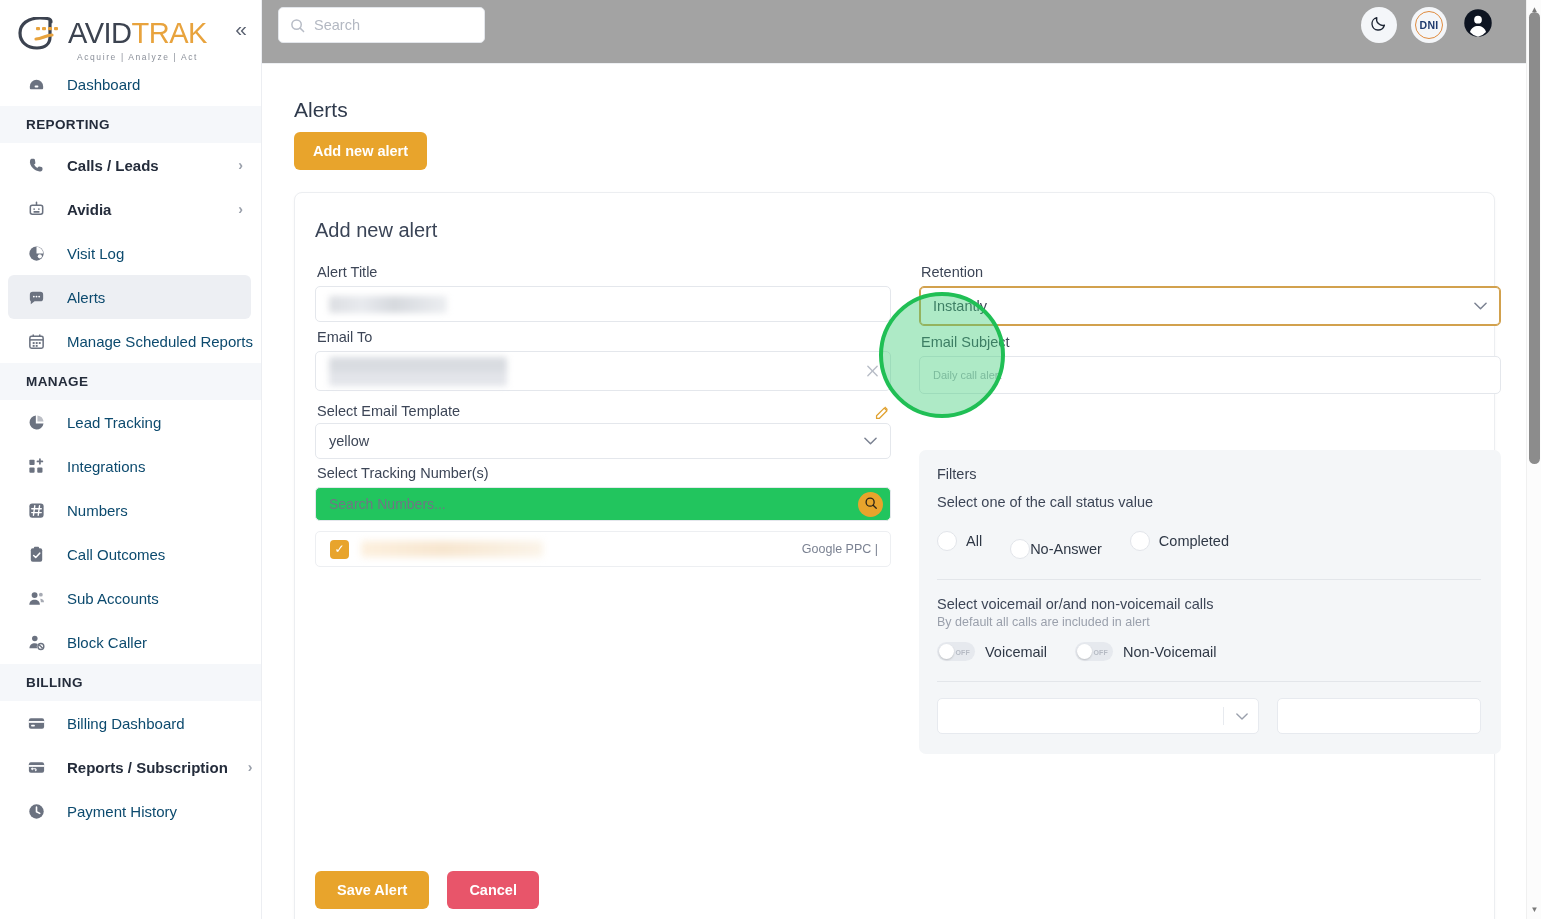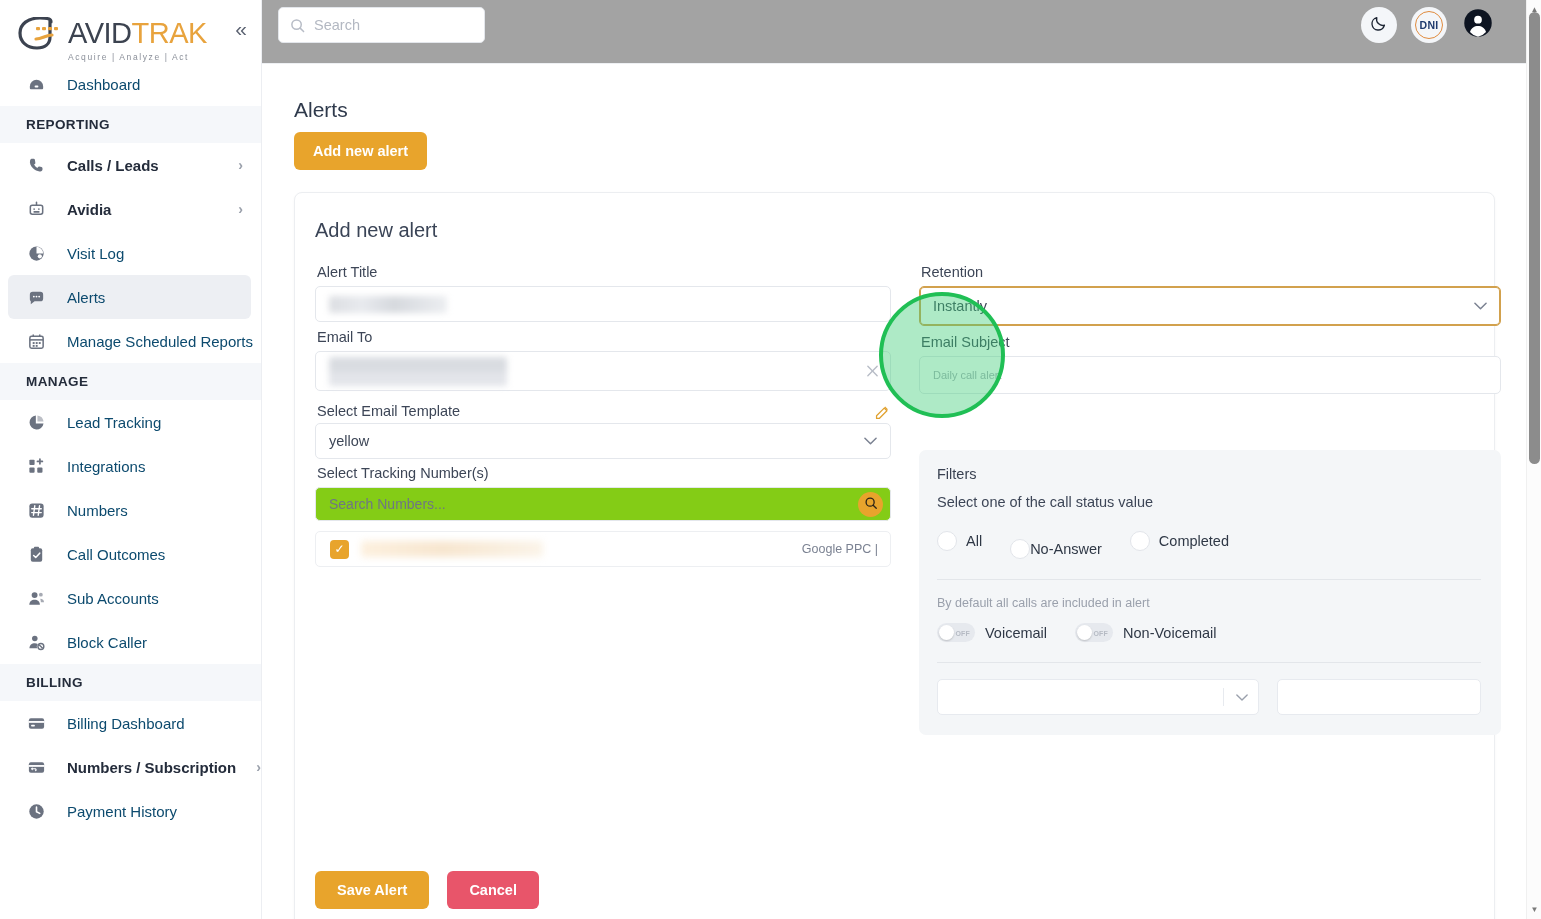--- a/index.html
+++ b/index.html
@@ -15,21 +15,21 @@
   
   .sidebar {
     width: 262px; height: 919px; background: #ffffff;
     border-right: 1px solid #eceef2;
     overflow: hidden; position: relative; flex: 0 0 262px;
   }
   .logo-row {
     height: 62px; display: flex; align-items: center;
     padding: 0 14px 0 18px; gap: 6px;
   }
-  .logo-wrap { display: flex; flex-direction: column; align-items: flex-start; margin-top: 16px; }
+  .logo-wrap { display: flex; flex-direction: column; align-items: center; margin-top: 16px; }
   .logo-main { display: flex; align-items: center; font-size: 29px; letter-spacing: .5px; line-height: 1; }
   .logo-a { position: relative; width: 48px; height: 34px; margin-right: 2px; }
   .logo-a svg { position: absolute; left: 0; top: 0; }
   .logo-avid { color: #3c4350; font-weight: 400; letter-spacing: -.5px; }
   .logo-trak { color: #e8a33d; font-weight: 400; letter-spacing: -.5px; }
   .logo-sub { font-size: 8.5px; color: #8a8f99; letter-spacing: 1.6px; margin-left: 50px; margin-top: 1px; }
   .collapse-btn {
     margin-left: auto; color: #5c6372; font-size: 21px; cursor: pointer;
     line-height: 1; padding-bottom: 6px;
   }
@@ -129,21 +129,21 @@
     width: 100%; height: 36px; border: 1px solid #e4e7ec; border-radius: 5px;
     background: #fff; font-size: 14.5px; color: #3d4657; padding: 0 13px;
     display: flex; align-items: center; cursor: pointer;
   }
   .select-field .caret { margin-left: auto; color: #7b8292; font-size: 12px; }
   .tpl-hdr { display: flex; align-items: flex-end; }
   .edit-icon { margin-left: auto; color: #e0a12f; cursor: pointer; display:flex; padding-bottom:2px; }
 
   .num-search {
     width: 100%; height: 34px; border: 1px solid #e4e7ec; border-radius: 5px;
-    background: #84cc16; display: flex; align-items: center; padding: 0 6px 0 13px; position: relative;
+    background: #22c55e; display: flex; align-items: center; padding: 0 6px 0 13px; position: relative;
   }
   .num-search input {
     border: none; outline: none; font-size: 14px; color: #4a5163; width: 100%;
     font-family: "Liberation Sans", sans-serif; background: transparent;
   }
   .num-search input::placeholder { color: #6f7684; }
   .mag-btn {
     width: 25px; height: 25px; border-radius: 50%; background: #e8a42c;
     display: flex; align-items: center; justify-content: center; cursor: pointer;
     position: absolute; right: 7px; top: 4px;
@@ -408,21 +408,21 @@
           <span class="nav-label">Billing Dashboard</span>
         </div>
         <div class="nav-item bold">
           <span class="ico">
             <svg width="19" height="19" viewBox="0 0 20 20" fill="#6b7280">
               <rect x="2" y="4.5" width="16" height="11" rx="2"></rect>
               <rect x="2" y="7.4" width="16" height="1.9" fill="#fff"></rect>
               <path d="M5 11.4h4.2M5.6 10.6l-.8.8.8.8M9 13.3l.8-.8-.8-.8" stroke="#fff" stroke-width="1.1" fill="none" stroke-linecap="round"></path>
             </svg>
           </span>
-          <span class="nav-label">Numbers / Subscription</span>
+          <span class="nav-label">Reports / Subscription</span>
           <span class="chev">›</span>
         </div>
         <div class="nav-item">
           <span class="ico">
             <svg width="19" height="19" viewBox="0 0 20 20" fill="#6b7280">
               <circle cx="10" cy="10" r="7.6"></circle>
               <polyline points="10,5.4 10,10.2 13.4,12" fill="none" stroke="#fff" stroke-width="1.7" stroke-linecap="round" stroke-linejoin="round"></polyline>
             </svg>
           </span>
           <span class="nav-label">Payment History</span>
@@ -561,20 +561,21 @@
                     <span class="radio-lbl">No-Answer</span>
                   </span>
                   <span style="display: flex; align-items: center; gap: 9px;">
                     <span class="radio"></span>
                     <span class="radio-lbl">Completed</span>
                   </span>
                 </div>
 
               <div class="divider"></div>
 
+              <div class="vm-title">Select voicemail or/and non-voicemail calls</div>
               <div class="vm-note">By default all calls are included in alert</div>
               <div class="toggle-row" id="toggle-row">
                   <span style="display: flex; align-items: center; gap: 10px;">
                     <span class="toggle">
                       <span class="knob"></span>
                       <span class="off-t">OFF</span>
                     </span>
                     <span class="toggle-lbl">Voicemail</span>
                   </span>
                   <span style="display: flex; align-items: center; gap: 10px;">

